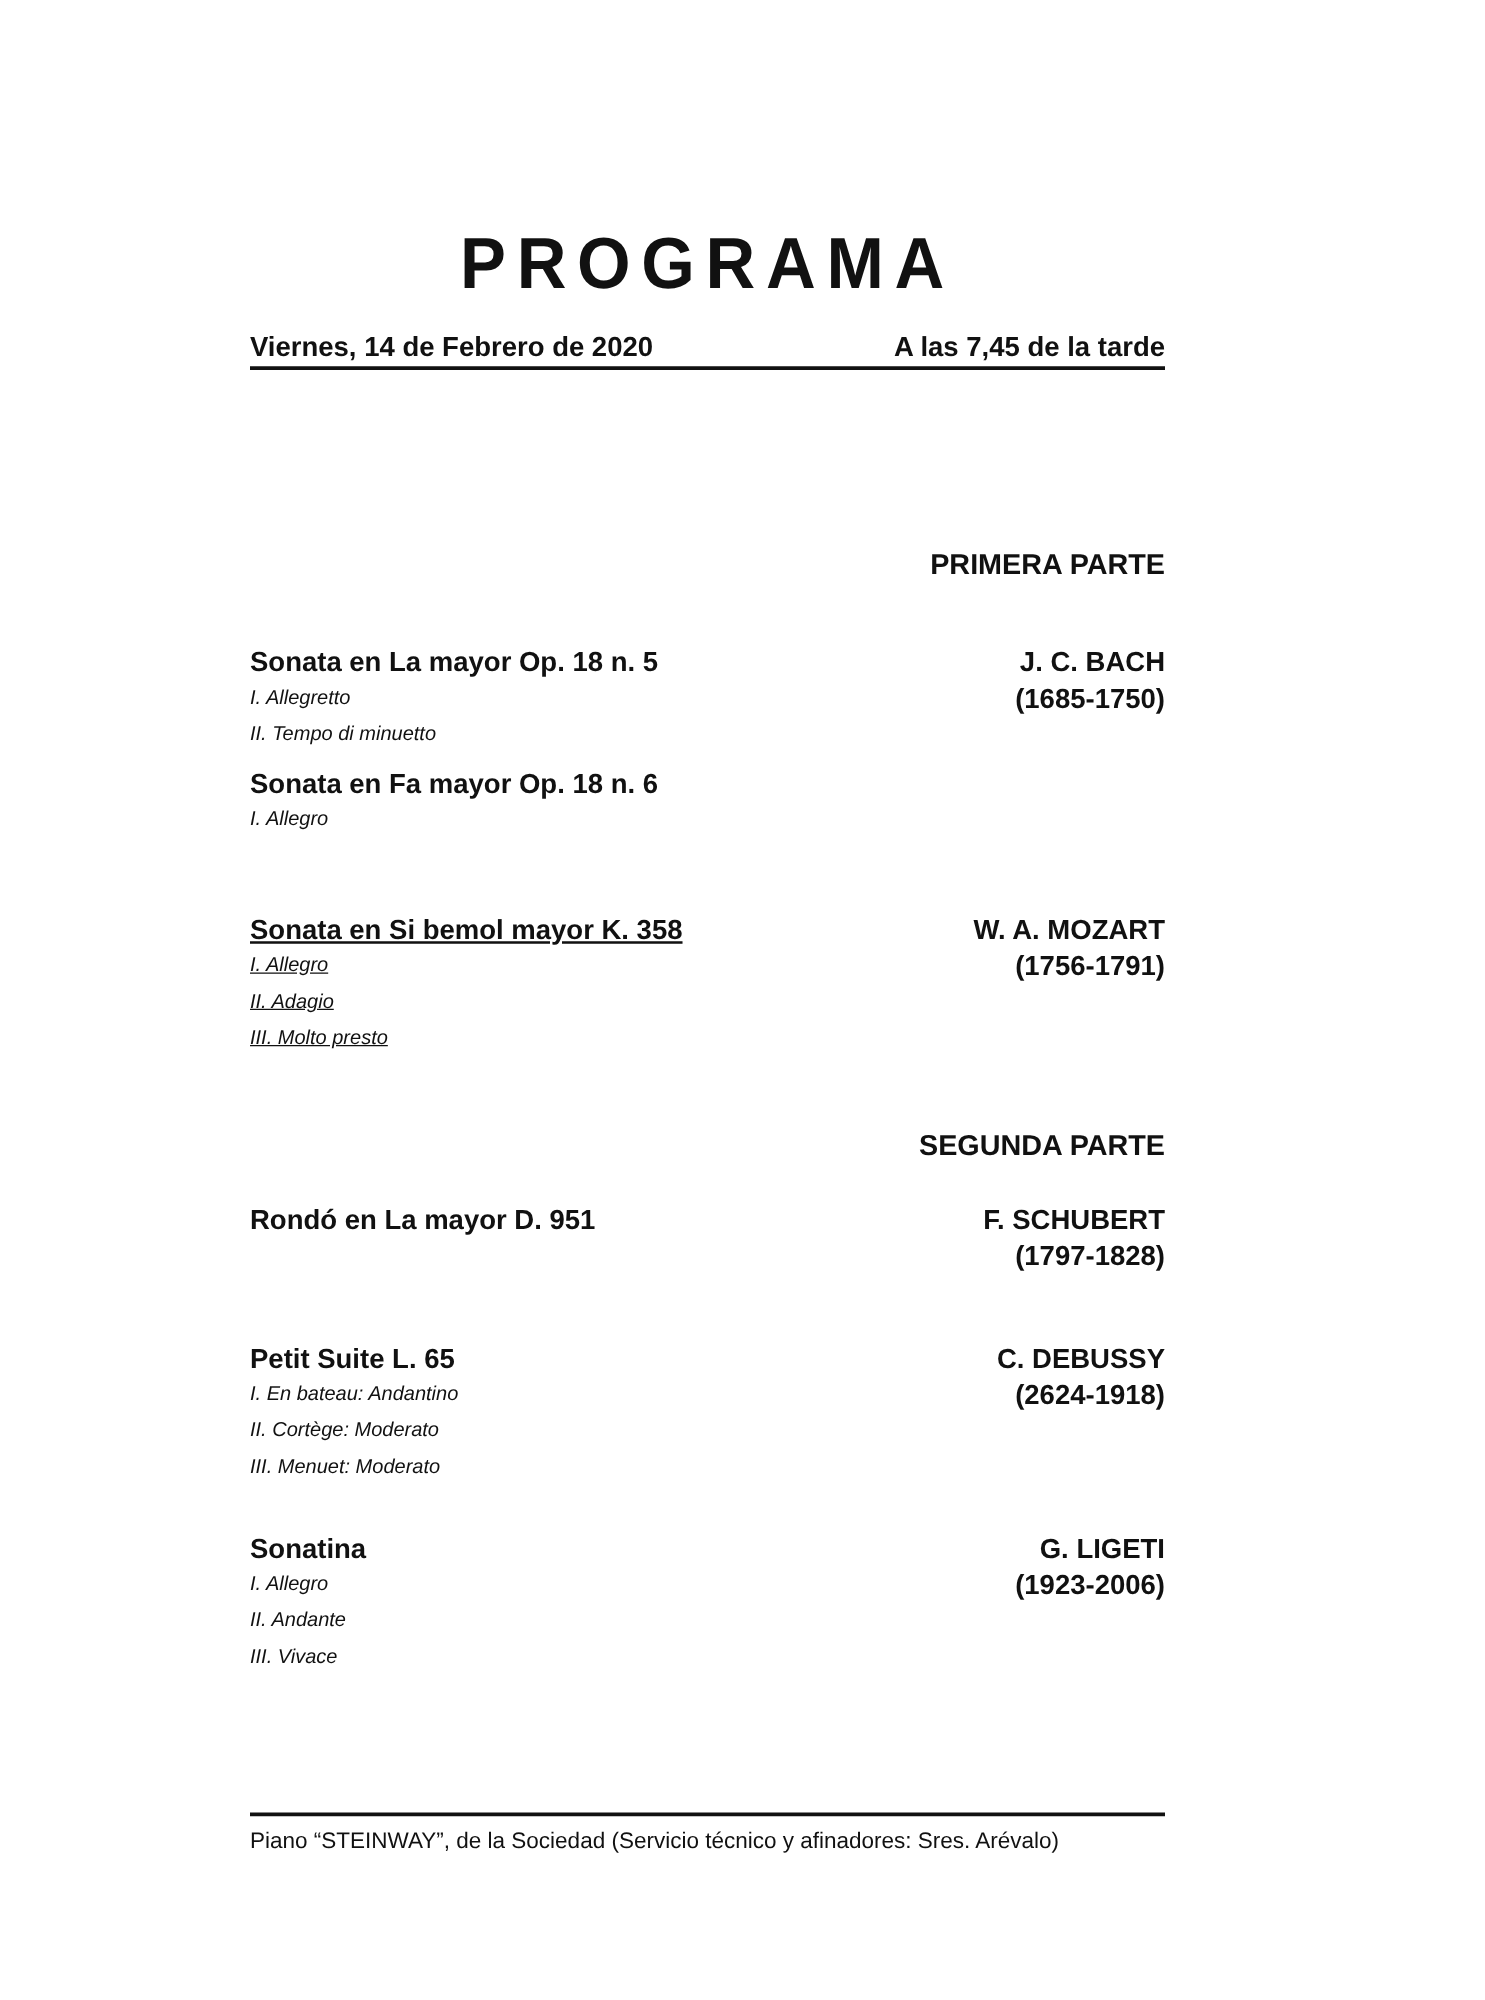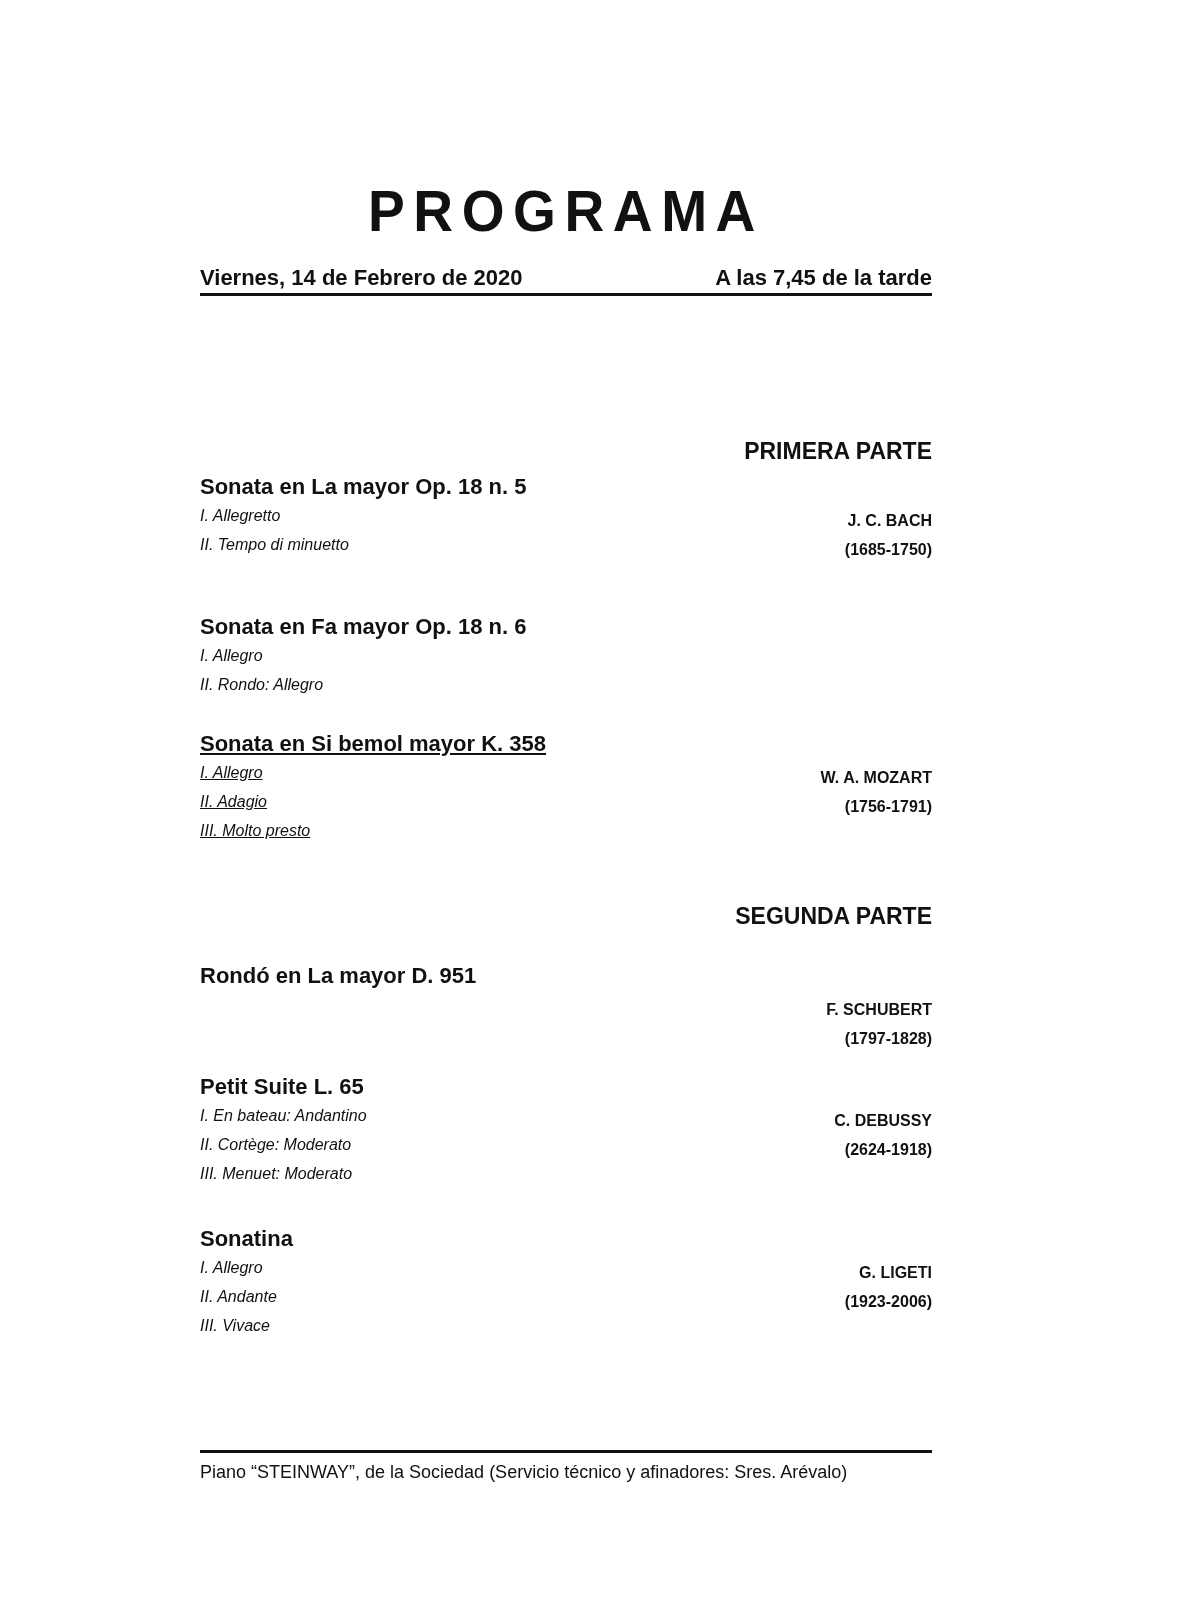--- a/index.html
+++ b/index.html
@@ -22,21 +22,21 @@
     .dateline .right { transform-origin: right center; }
     .section-title {
       position: absolute; left: 0; width: 732px; text-align: right;
       font-weight: bold; font-size: 23px; line-height: 30px;
     }
     .block { position: absolute; left: 0; width: 732px; }
     .piece-title { font-weight: bold; font-size: 22px; line-height: 29px; }
     .movement { font-style: italic; font-size: 16px; line-height: 29px; }
     .composer {
       position: absolute; right: 0; top: 0; text-align: right;
-      font-weight: bold; font-size: 16px; line-height: 29px; margin-top: 34px;
+      font-weight: bold; font-size: 22px; line-height: 29px;
     }
     .footer-rule {
       position: absolute; top: 1450px; left: 0; width: 732px; height: 0;
       border-top: 3px solid #111;
     }
     .footer-text {
       position: absolute; top: 1460px; left: 0; width: 740px;
       font-size: 18px; line-height: 24px; white-space: nowrap;
     }
   </style>
@@ -47,34 +47,33 @@
 
   <div class="title">PROGRAMA</div>
 
   <div class="dateline">
     <span>Viernes, 14 de Febrero de 2020</span>
     <span class="right">A las 7,45 de la tarde</span>
   </div>
 
   <div class="section-title" style="top:436px;">PRIMERA PARTE</div>
 
-  <div class="block" style="top:472px;">
+  <div class="block" style="top:515px;">
     <div class="piece-title">Sonata en La mayor Op. 18 n. 5</div>
     <div class="movement">I. Allegretto</div>
     <div class="movement">II. Tempo di minuetto</div>
     <div class="composer">
       <div>J. C. BACH</div>
       <div>(1685-1750)</div>
     </div>
   </div>
 
   <div class="block" style="top:612px;">
     <div class="piece-title">Sonata en Fa mayor Op. 18 n. 6</div>
     <div class="movement">I. Allegro</div>
-    <div class="movement">II. Rondo: Allegro</div>
   </div>
 
   <div class="block" style="top:729px;text-decoration:underline;">
     <div class="piece-title">Sonata en Si bemol mayor K. 358</div>
     <div class="movement">I. Allegro</div>
     <div class="movement">II. Adagio</div>
     <div class="movement">III. Molto presto</div>
     <div class="composer">
       <div>W. A. MOZART</div>
       <div>(1756-1791)</div>

